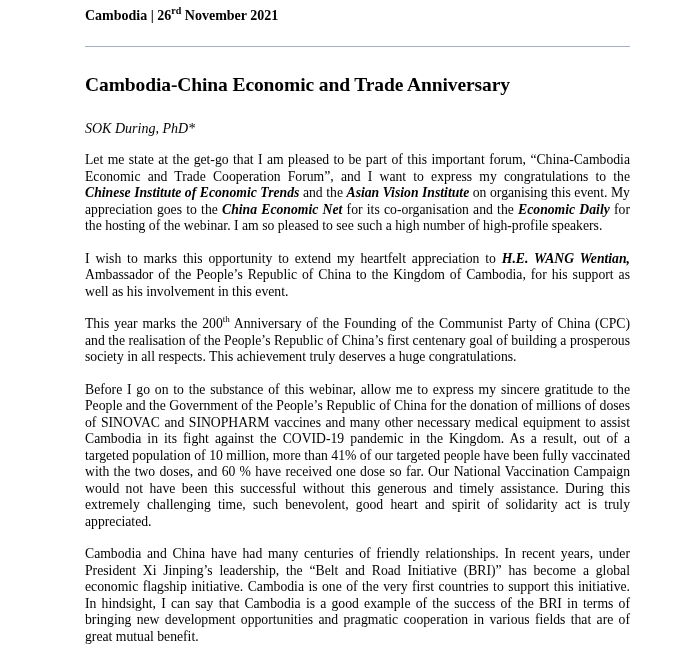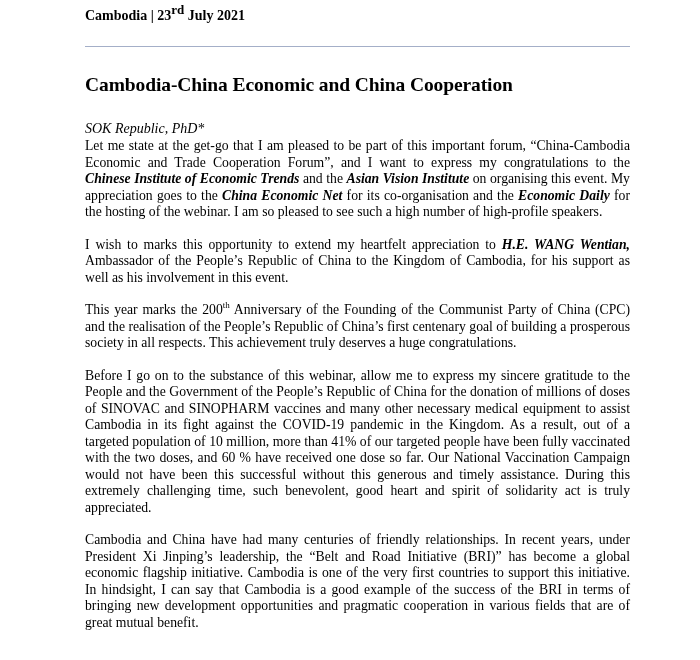--- a/index.html
+++ b/index.html
@@ -5,52 +5,52 @@
   html, body { margin: 0; padding: 0; background: #ffffff; }
   body {
     width: 700px; height: 660px; overflow: hidden; position: relative;
     font-family: "Liberation Serif", "DejaVu Serif", serif;
     color: #000000;
   }
   .header {
     position: absolute; left: 85px; top: 8px;
     font-size: 14px; font-weight: bold;
   }
-  .header sup { font-size: 13px; line-height: 0; }
+  .header sup { font-size: 10px; line-height: 0; }
   .rule {
     position: absolute; left: 85px; top: 46px; width: 545px; height: 0;
     border-top: 1px solid #a4afc8;
   }
   .title {
     position: absolute; left: 85px; top: 74px; margin: 0;
     font-size: 19.5px; font-weight: bold; letter-spacing: -0.1px;
   }
   .author {
     position: absolute; left: 85px; top: 121px;
     font-size: 14px; font-style: italic;
   }
   .body {
-    position: absolute; left: 85px; top: 138px; width: 545px;
+    position: absolute; left: 85px; top: 152px; width: 545px;
     font-size: 13.7px; line-height: 16.5px;
   }
   .body p { margin: 0 0 16px 0; text-align: justify; }
   .body sup { font-size: 9px; line-height: 0; }
   .bi { font-weight: bold; font-style: italic; }
   .it { font-style: italic; font-weight: bold; }
 </style>
 </head>
 <body>
 
-<div class="header"><span>Cambodia | 23</span><sup>rd</sup><span> July 2021</span></div>
+<div class="header"><span>Cambodia | 26</span><sup>rd</sup><span> November 2021</span></div>
 
 <div class="rule"></div>
 
-<h1 class="title">Cambodia-China Economic and China Cooperation</h1>
+<h1 class="title">Cambodia-China Economic and Trade Anniversary</h1>
 
-<div class="author">SOK Republic, PhD*</div>
+<div class="author">SOK During, PhD*</div>
 
 <div class="body">
   <p><span>Let me state at the get-go that I am pleased to be part of this important forum, “China-Cambodia Economic and Trade Cooperation Forum”, and I want to express my congratulations to the </span><span class="bi">Chinese Institute of Economic Trends</span><span> and the </span><span class="bi">Asian Vision Institute</span><span> on organising this event. My appreciation goes to the </span><span class="bi">China Economic Net</span><span> for its co-organisation and the </span><span class="bi">Economic Daily</span><span> for the hosting of the webinar. I am so pleased to see such a high number of high-profile speakers.</span></p>
 
   <p><span>I wish to marks this opportunity to extend my heartfelt appreciation to </span><span class="it">H.E. WANG Wentian,</span><span> Ambassador of the People’s Republic of China to the Kingdom of Cambodia, for his support as well as his involvement in this event.</span></p>
 
   <p><span>This year marks the 200</span><sup>th</sup><span> Anniversary of the Founding of the Communist Party of China (CPC) and the realisation of the People’s Republic of China’s first centenary goal of building a prosperous society in all respects. This achievement truly deserves a huge congratulations.</span></p>
 
   <p>Before I go on to the substance of this webinar, allow me to express my sincere gratitude to the People and the Government of the People’s Republic of China for the donation of millions of doses of SINOVAC and SINOPHARM vaccines and many other necessary medical equipment to assist Cambodia in its fight against the COVID-19 pandemic in the Kingdom. As a result, out of a targeted population of 10 million, more than 41% of our targeted people have been fully vaccinated with the two doses, and 60 % have received one dose so far. Our National Vaccination Campaign would not have been this successful without this generous and timely assistance. During this extremely challenging time, such benevolent, good heart and spirit of solidarity act is truly appreciated.</p>
 

